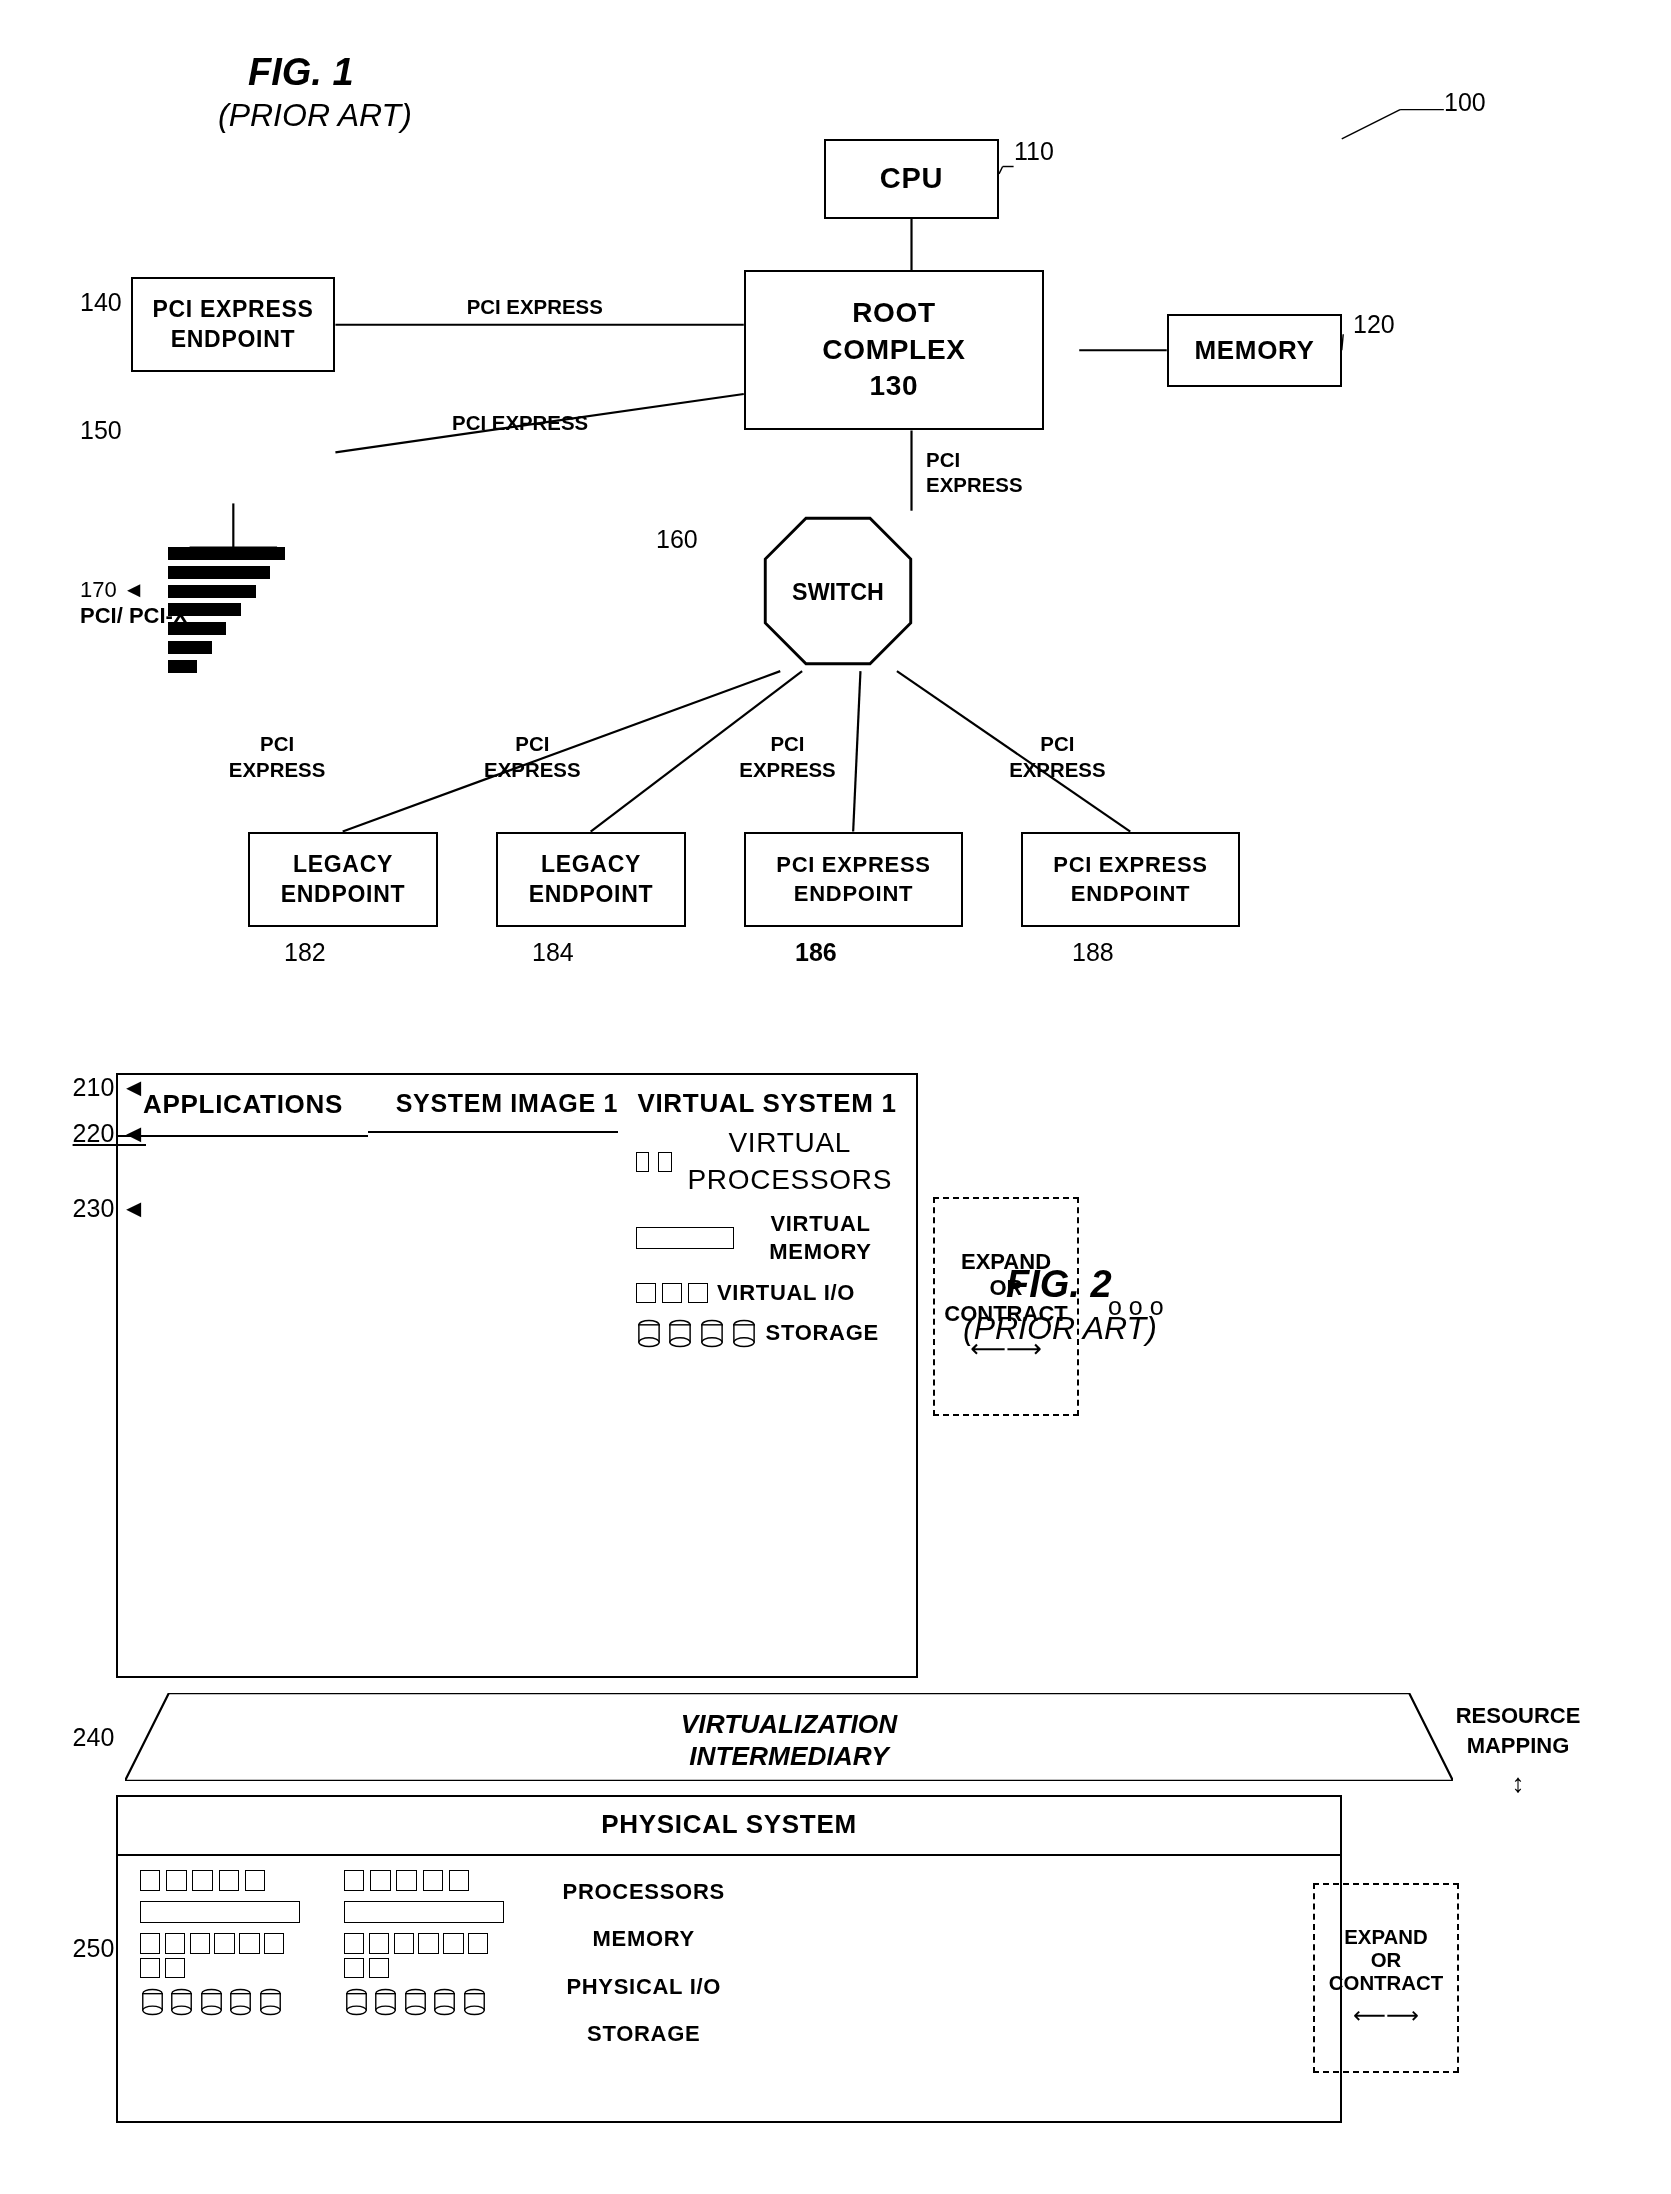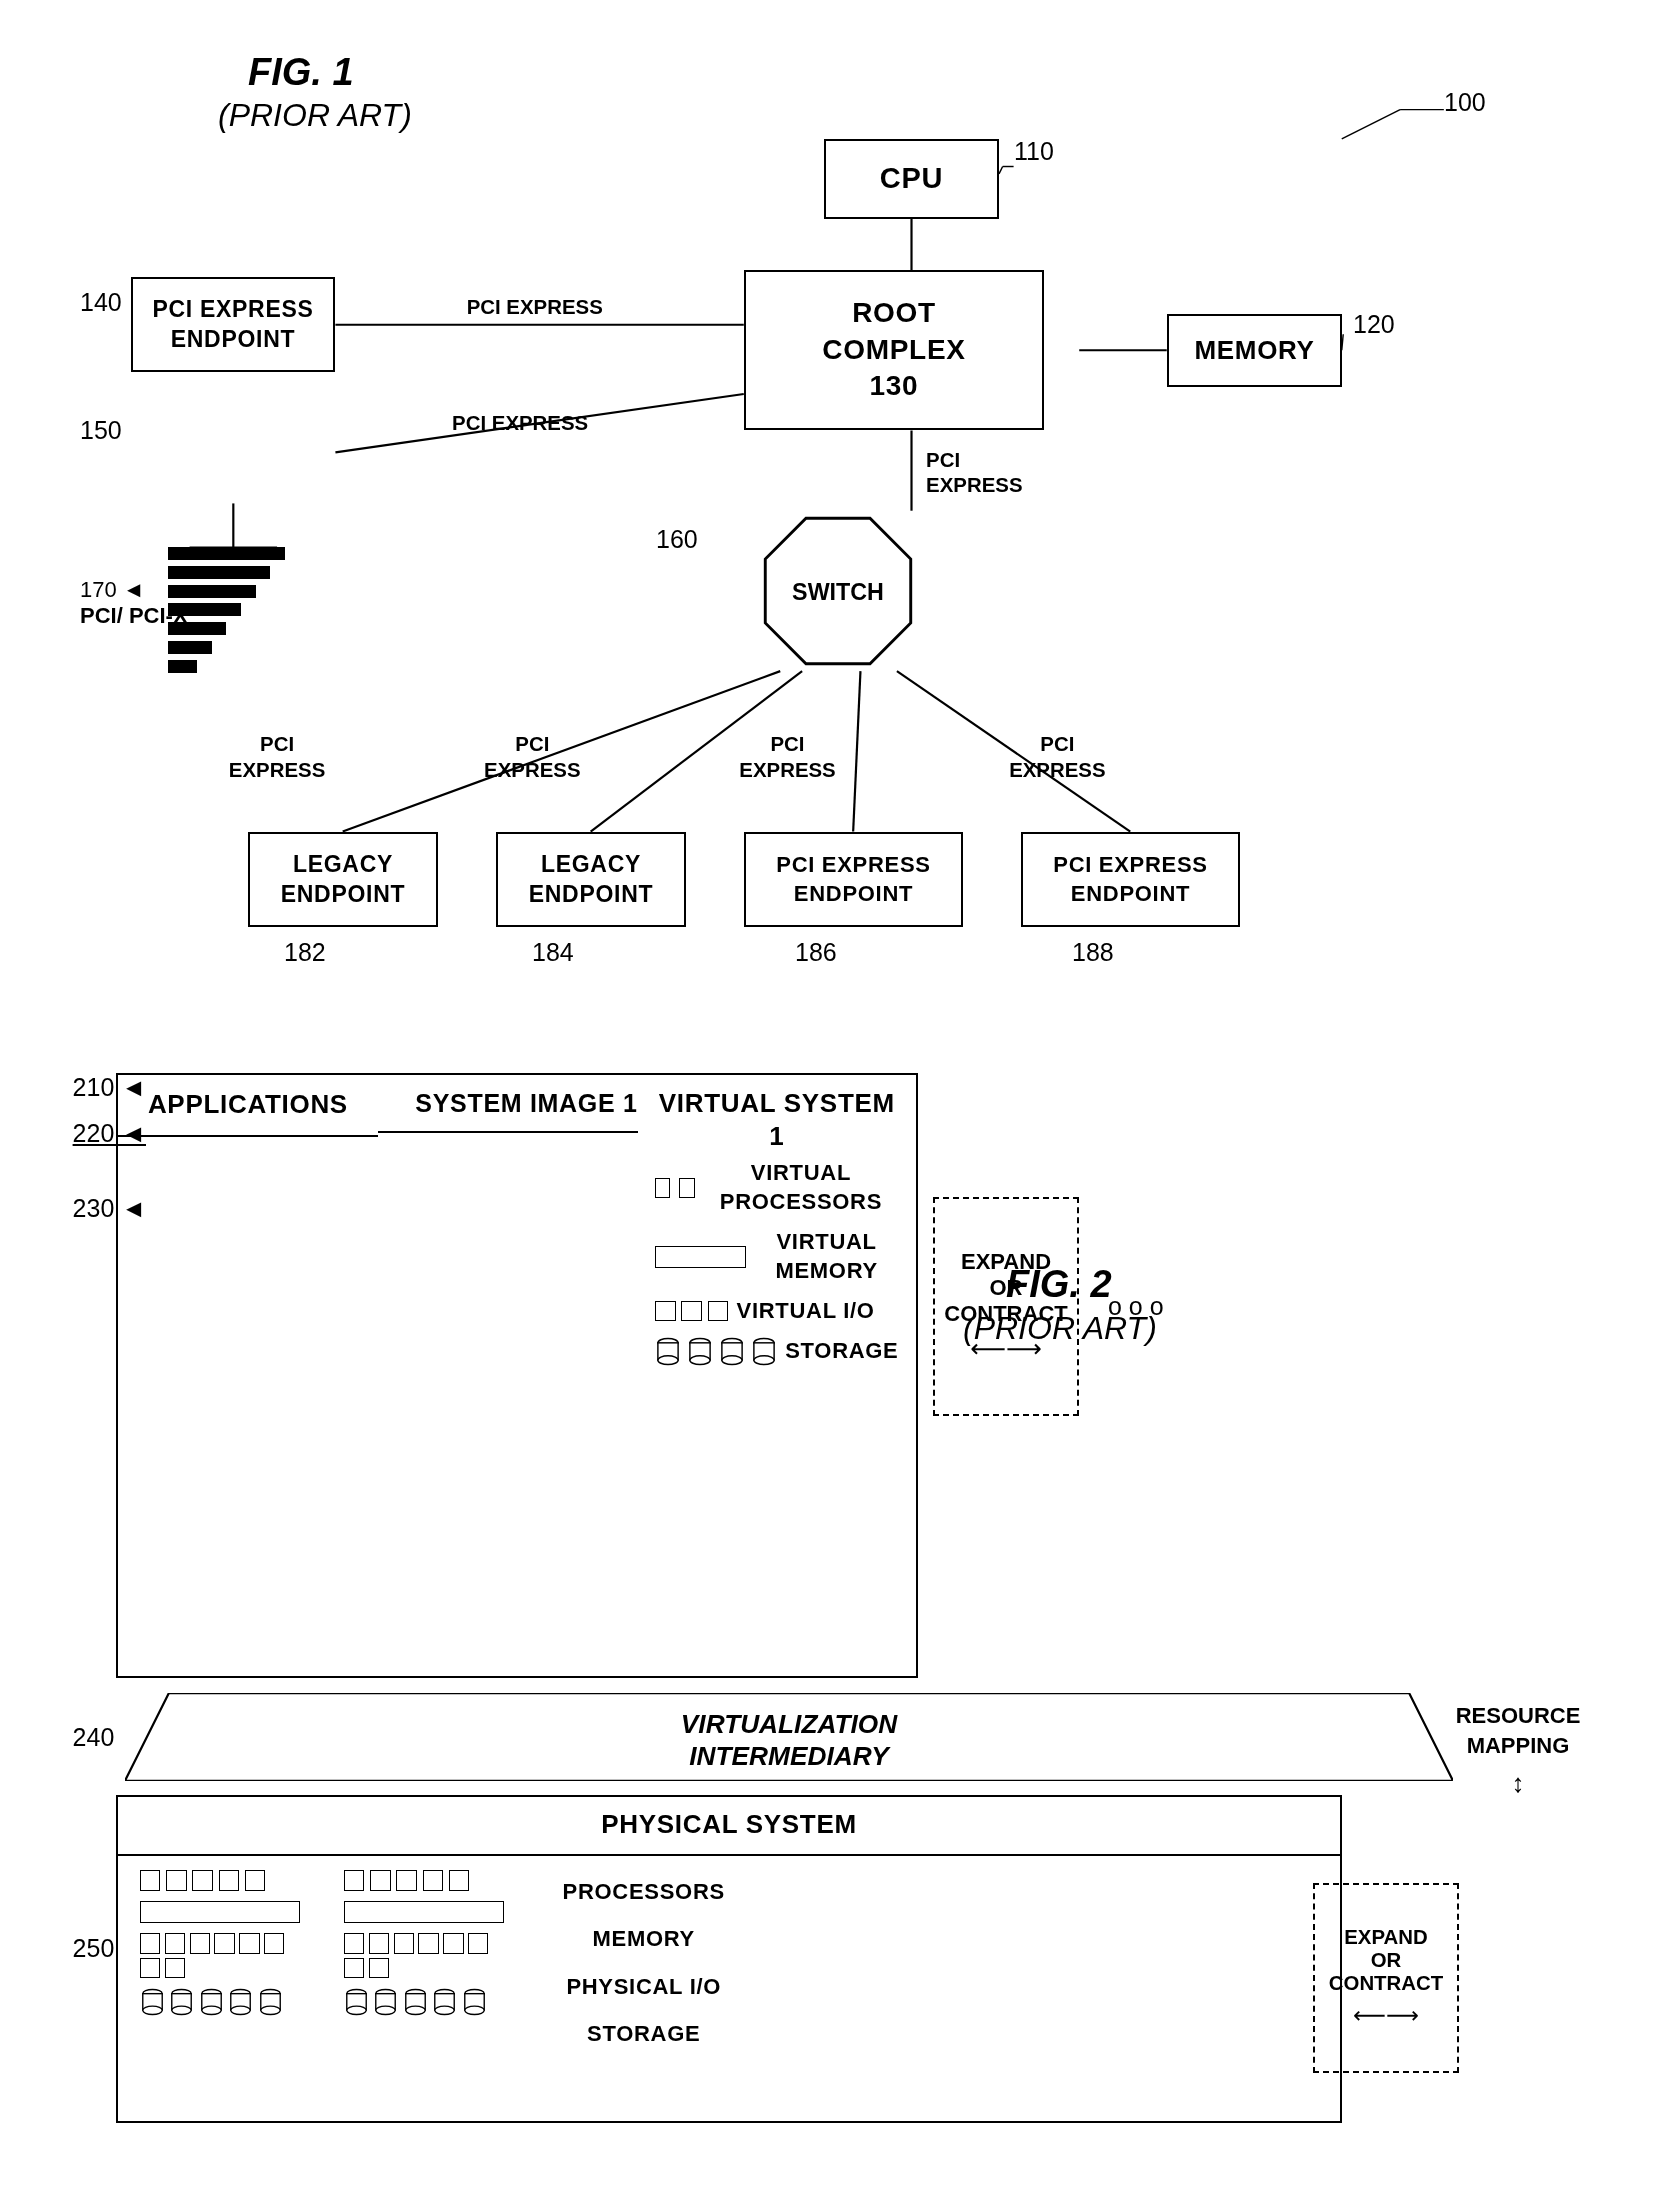--- a/index.html
+++ b/index.html
@@ -158,21 +158,21 @@
     <div class="ref-label" style="left:226px; top:894px;">182</div>
 
     <div class="box" style="left:438px; top:788px; width:190px; height:95px; font-size:23px;">
       <span>LEGACY<br>ENDPOINT</span>
     </div>
     <div class="ref-label" style="left:474px; top:894px;">184</div>
 
     <div class="box" style="left:686px; top:788px; width:219px; height:95px; font-size:22px;">
       <span>PCI EXPRESS<br>ENDPOINT</span>
     </div>
-    <div class="ref-label" style="left:737px; top:894px;">186</div>
+    <div class="ref-label" style="left:737px; top:894px;font-weight:bold;">186</div>
 
     <div class="box" style="left:963px; top:788px; width:219px; height:95px; font-size:22px;">
       <span>PCI EXPRESS<br>ENDPOINT</span>
     </div>
     <div class="ref-label" style="left:1014px; top:894px;">188</div>
 
     <svg class="svg-overlay" style="position:absolute;top:0;left:0;width:1532px;height:948px;" viewBox="0 0 2100 1300" width="1532" height="948">
 
       <line x1="1170" y1="240" x2="1170" y2="310" stroke="black" stroke-width="3"></line>
 
@@ -234,21 +234,21 @@
       <div style="width:100%; border-bottom:2.2px solid #000; padding:11.7px 0; text-align:right; font-size:25px; font-weight:bold;">
         <span>SYSTEM IMAGE 1</span>
       </div>
 
       <div style="width:100%; flex:1; padding:11.7px 17.5px;">
         <div style="font-size:26px; font-weight:bold; margin-bottom:5px;">VIRTUAL SYSTEM 1</div>
 
         <div style="display:flex; align-items:center; gap:8.8px; margin-bottom:11.7px;">
           <div class="sq"></div>
           <div class="sq"></div>
-          <span style="font-size:22px; font-weight:bold;">VIRTUAL PROCESSORS</span>
+          <span style="font-size:28px; font-weight:normal;">VIRTUAL PROCESSORS</span>
         </div>
 
         <div style="display:flex; align-items:center; gap:8.8px; margin-bottom:11.7px;">
           <div style="width:131px; height:22px; border:1.5px solid #000;"></div>
           <span style="font-size:22px; font-weight:bold;">VIRTUAL MEMORY</span>
         </div>
 
         <div style="display:flex; align-items:center; gap:5.8px; margin-bottom:11.7px;">
           <div class="sq"></div>
           <div class="sq"></div>

